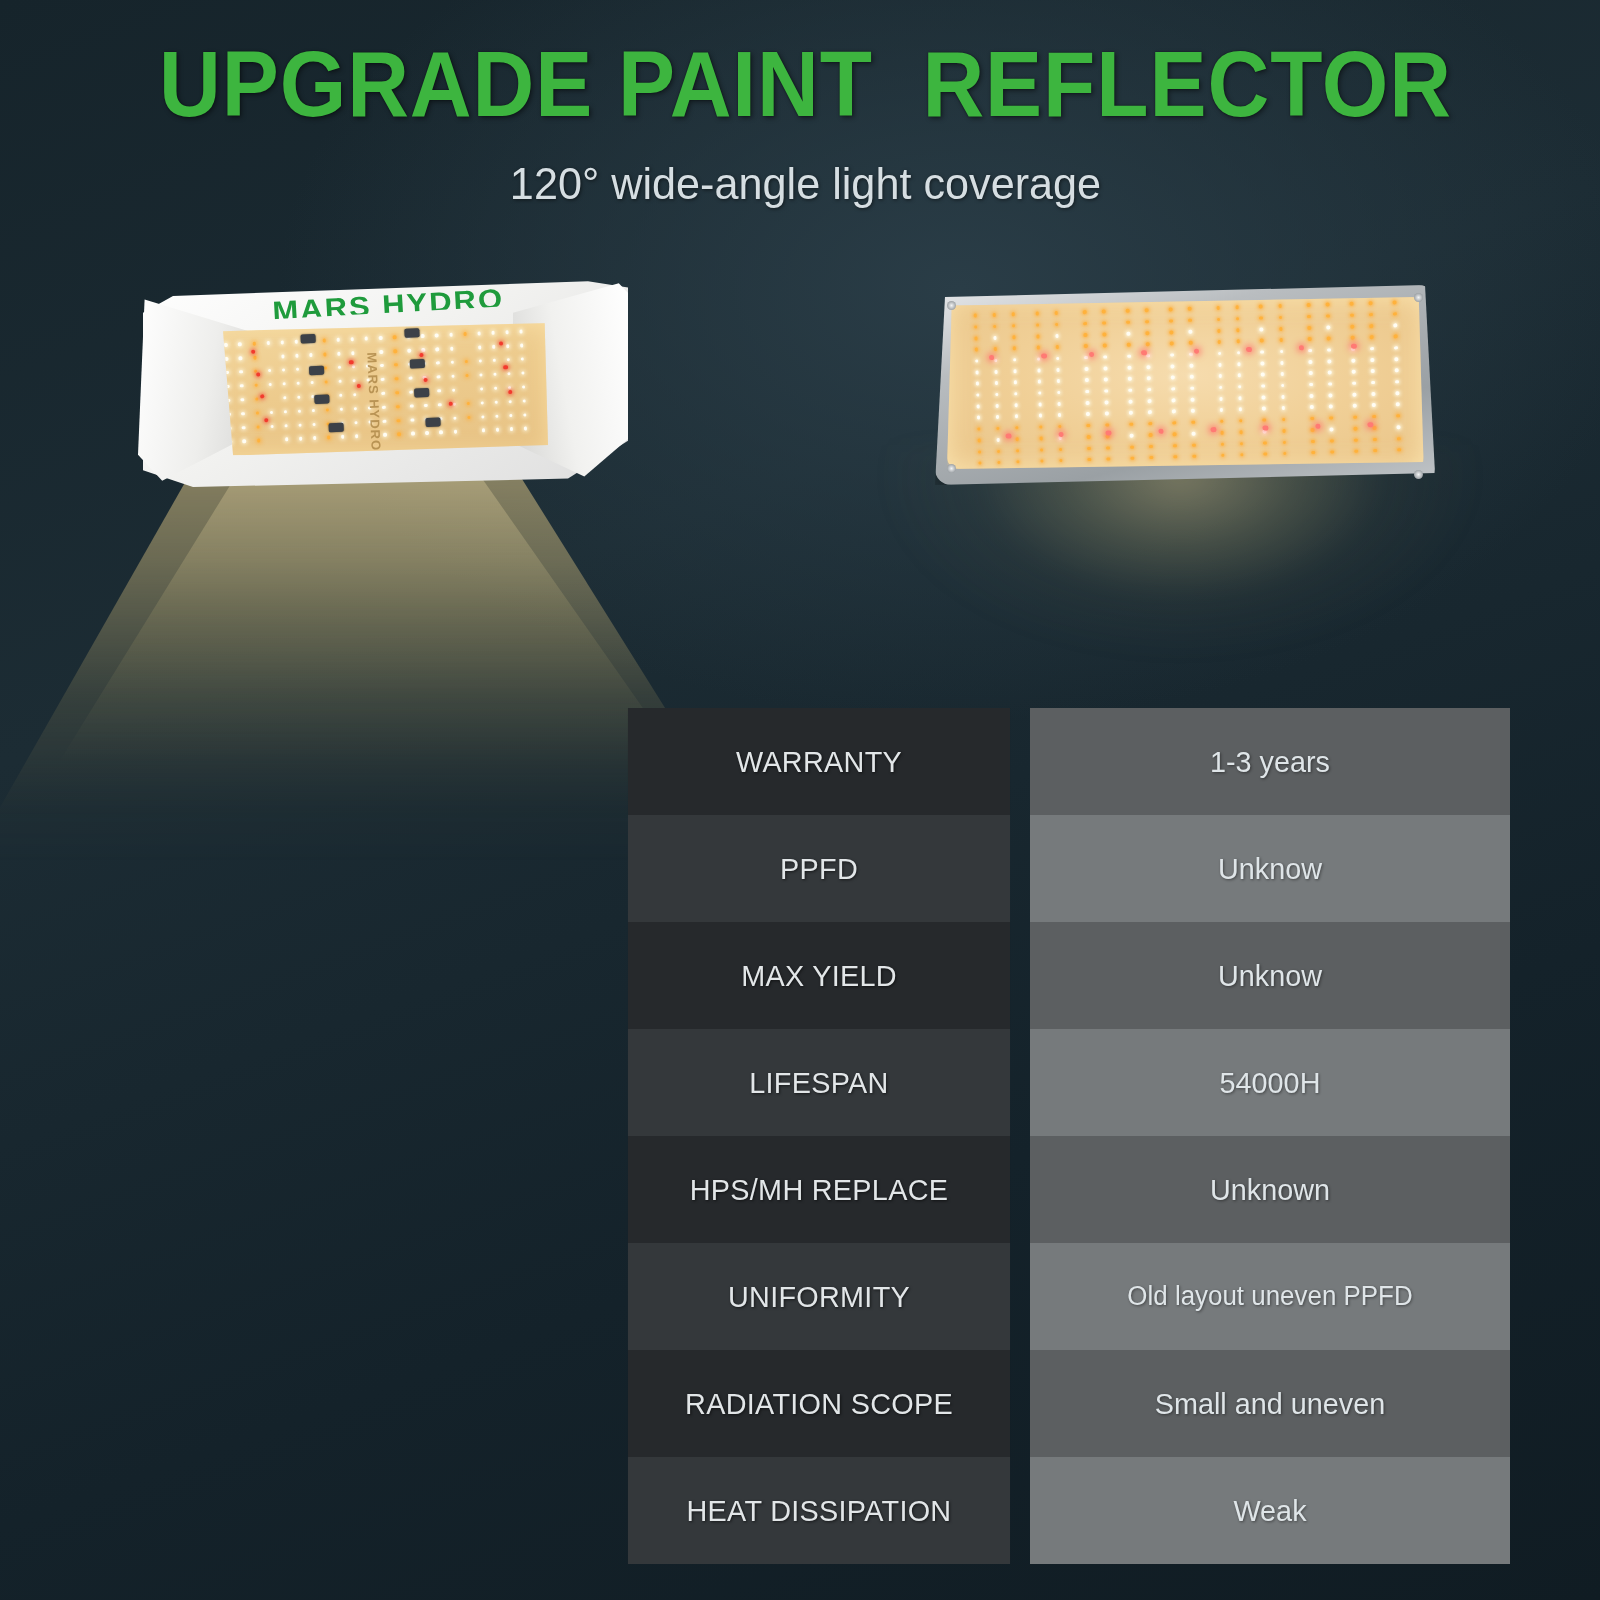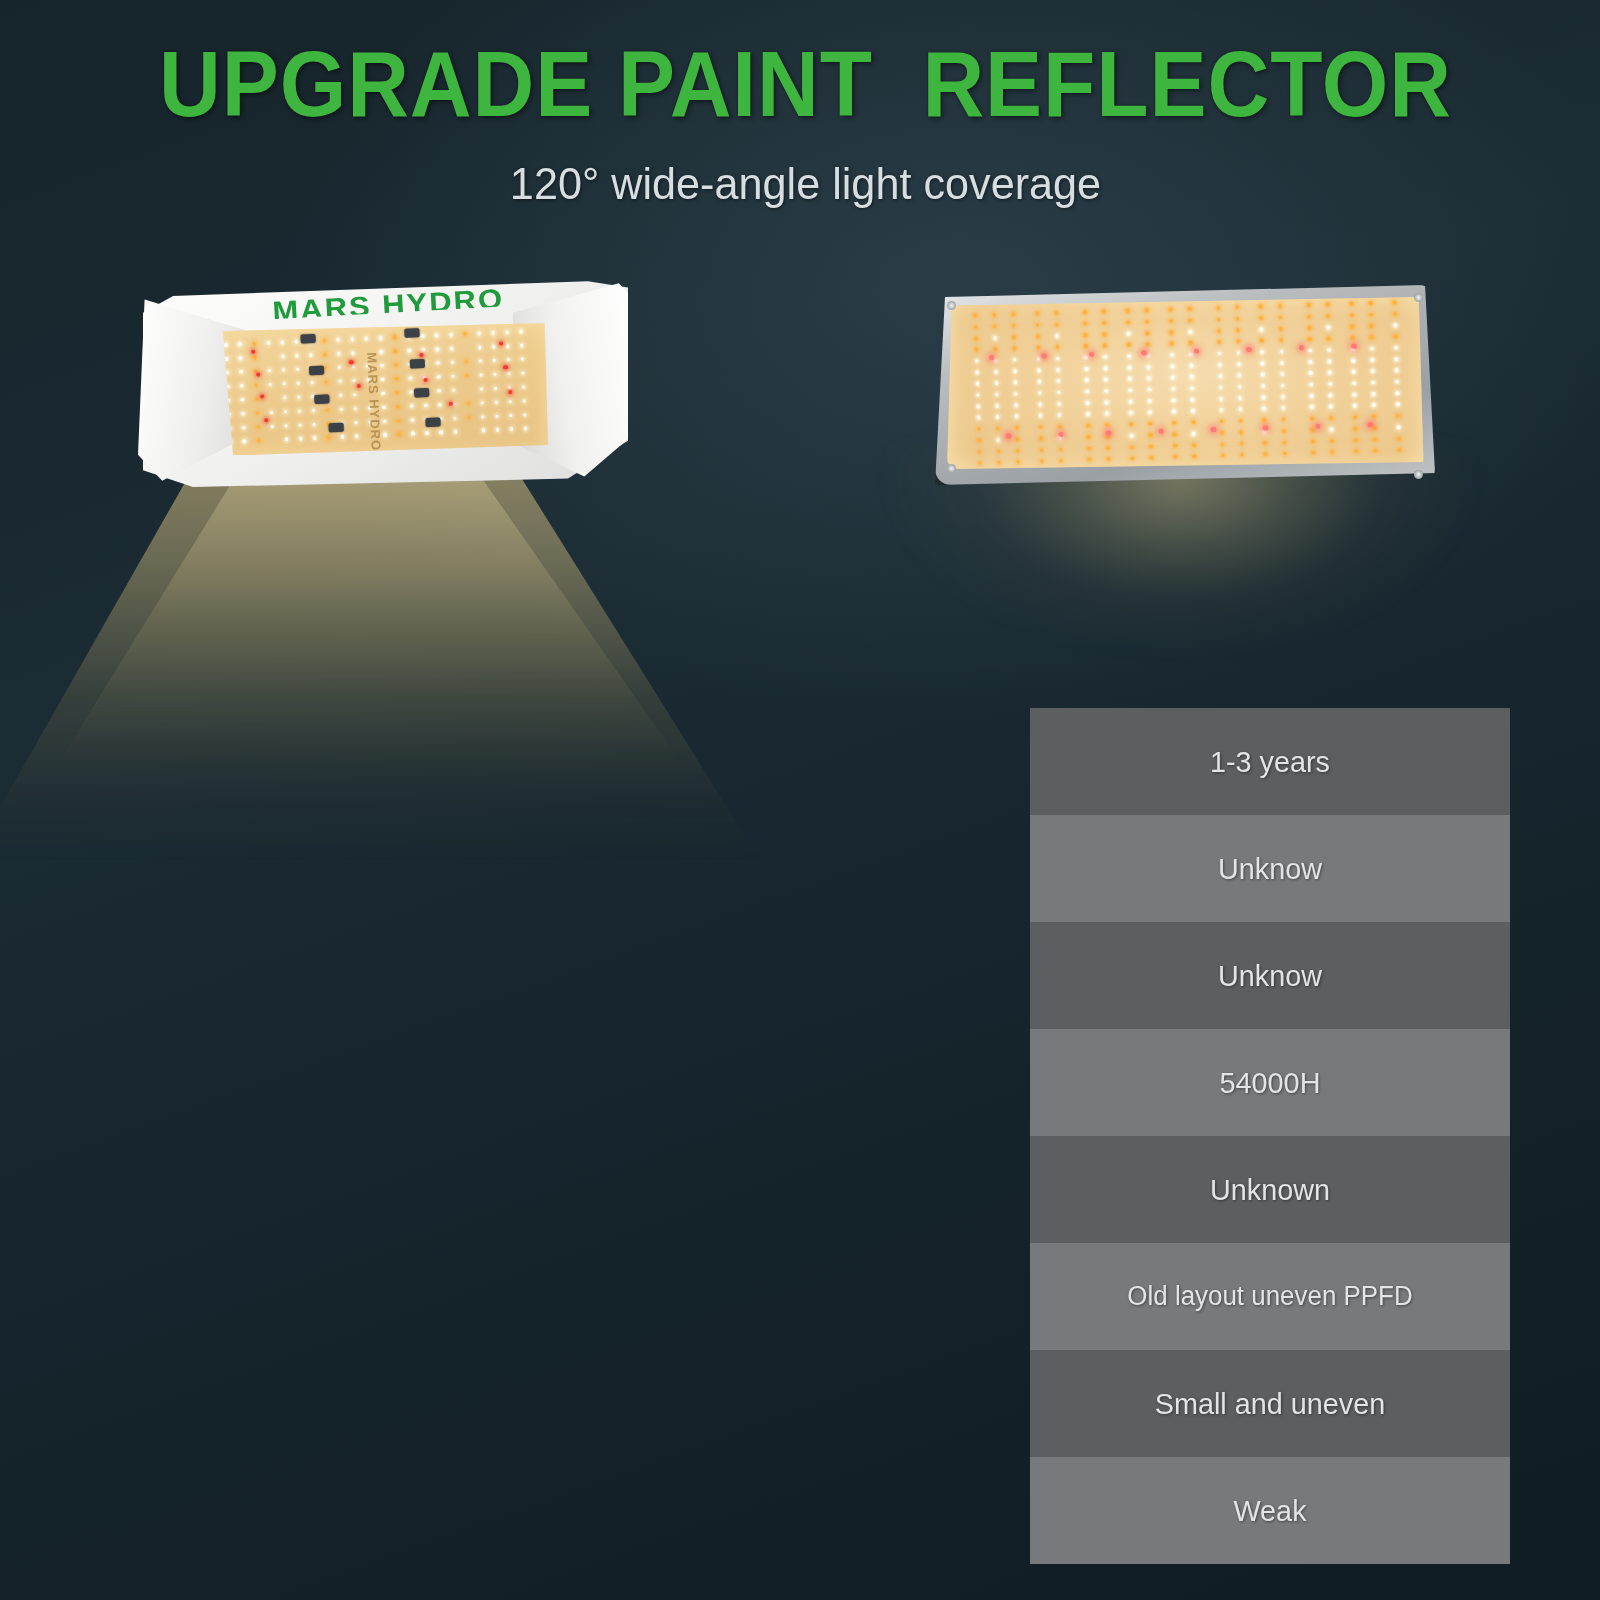--- a/index.html
+++ b/index.html
@@ -808,20 +808,30 @@
           </div>
       </div>
       <div class="qb-screw" style="left:12px;  top:16px;"></div>
       <div class="qb-screw" style="right:12px; top:8px;"></div>
       <div class="qb-screw" style="left:12px;  bottom:12px;"></div>
       <div class="qb-screw" style="right:12px; bottom:6px;"></div>
     </div>
   </div>
 
   <div class="table">
+    <div class="col-mid" id="col-mid-body">
+        <div class="cell cell-mid d-dark">WARRANTY</div>
+        <div class="cell cell-mid d-light">PPFD</div>
+        <div class="cell cell-mid d-dark">MAX YIELD</div>
+        <div class="cell cell-mid d-light">LIFESPAN</div>
+        <div class="cell cell-mid d-dark">HPS/MH REPLACE</div>
+        <div class="cell cell-mid d-light">UNIFORMITY</div>
+        <div class="cell cell-mid d-dark">RADIATION SCOPE</div>
+        <div class="cell cell-mid d-light">HEAT DISSIPATION</div>
+      </div>
     <div class="col-theirs" id="col-theirs-body">
         <div class="cell cell-theirs t-dark">1-3 years</div>
         <div class="cell cell-theirs t-light">Unknow</div>
         <div class="cell cell-theirs t-dark">Unknow</div>
         <div class="cell cell-theirs t-light">54000H</div>
         <div class="cell cell-theirs t-dark">Unknown</div>
         <div class="cell cell-theirs t-light sm">Old layout uneven PPFD</div>
         <div class="cell cell-theirs t-dark">Small and uneven</div>
         <div class="cell cell-theirs t-light">Weak</div>
       </div>

